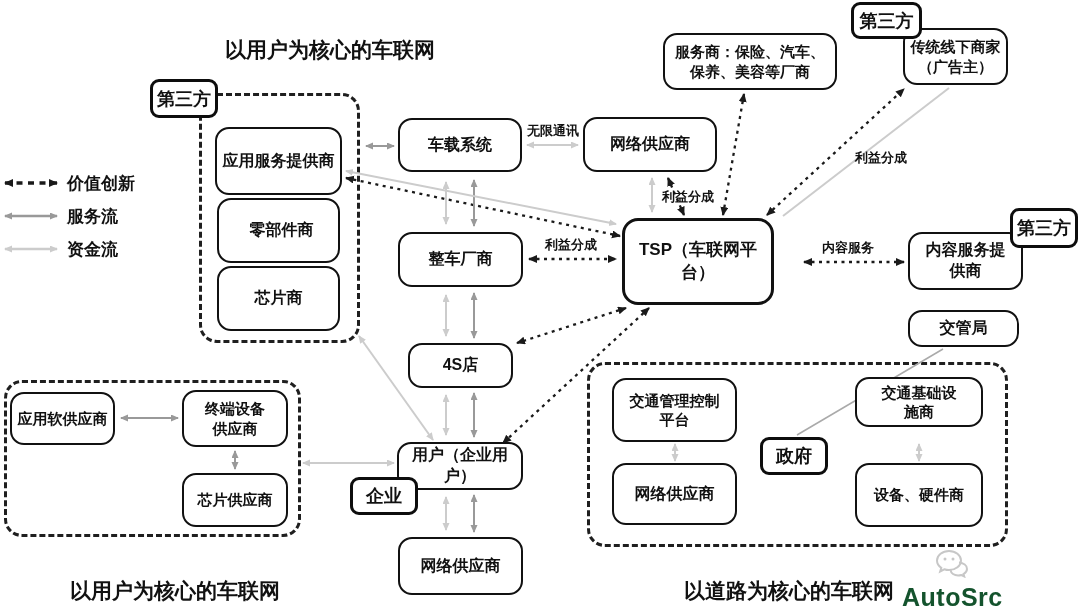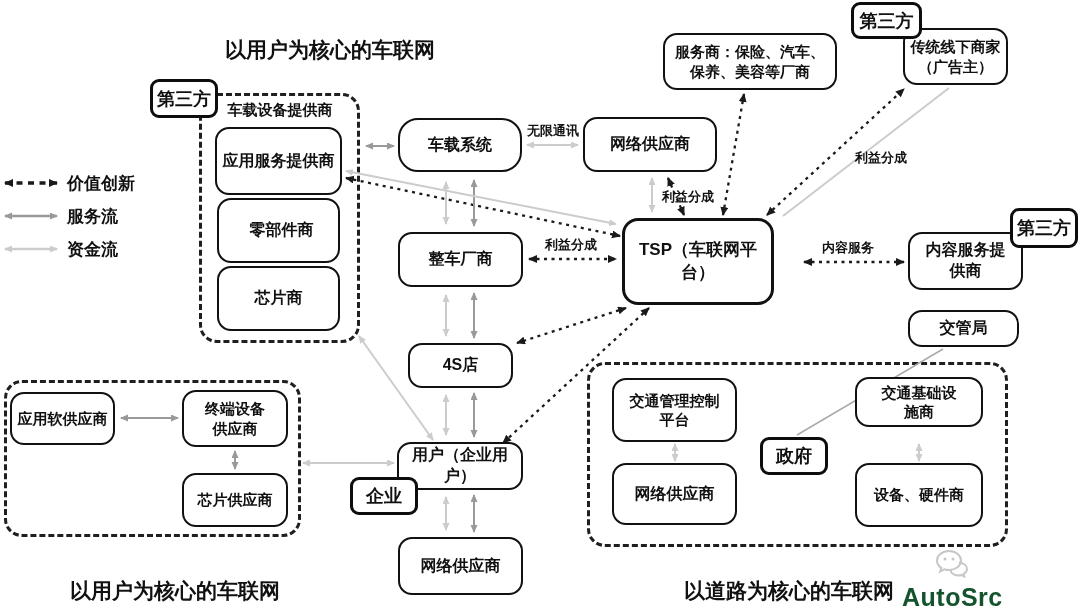--- a/index.html
+++ b/index.html
@@ -109,26 +109,25 @@
   </svg>
 
   <div class="section-title" style="left:225px;top:36px;">以用户为核心的车联网</div>
   <div class="section-title" style="left:70px;top:577px;">以用户为核心的车联网</div>
   <div class="section-title" style="left:684px;top:577px;">以道路为核心的车联网</div>
 
   <div class="legend-label" style="left:67px;top:172px;">价值创新</div>
   <div class="legend-label" style="left:67px;top:205px;">服务流</div>
   <div class="legend-label" style="left:67px;top:238px;">资金流</div>
 
-  <div class="container-label" style="left:210px;top:101px;width:140px;text-align:center;">车载设备提供商</div>
 
   <div class="node" style="left:215px;top:127px;width:127px;height:68px;">应用服务提供商</div>
   <div class="node" style="left:217px;top:198px;width:123px;height:65px;padding-left:10px;">零部件商</div>
   <div class="node" style="left:217px;top:266px;width:123px;height:65px;">芯片商</div>
-  <div class="node" style="left:398px;top:118px;width:124px;height:54px;border-radius:20px;">车载系统</div>
+  <div class="node" style="left:398px;top:118px;width:124px;height:54px;">车载系统</div>
   <div class="node" style="left:583px;top:117px;width:134px;height:55px;">网络供应商</div>
   <div class="node small" style="left:663px;top:33px;width:174px;height:57px;">服务商：保险、汽车、
 保养、美容等厂商</div>
   <div class="node small" style="left:903px;top:28px;width:105px;height:57px;">传统线下商家
 （广告主）</div>
   <div class="node big" style="left:622px;top:218px;width:152px;height:87px;">TSP（车联网平台）</div>
   <div class="node" style="left:908px;top:232px;width:115px;height:58px;">内容服务提
 供商</div>
   <div class="node" style="left:908px;top:310px;width:111px;height:37px;">交管局</div>
   <div class="node" style="left:398px;top:232px;width:125px;height:55px;">整车厂商</div>

